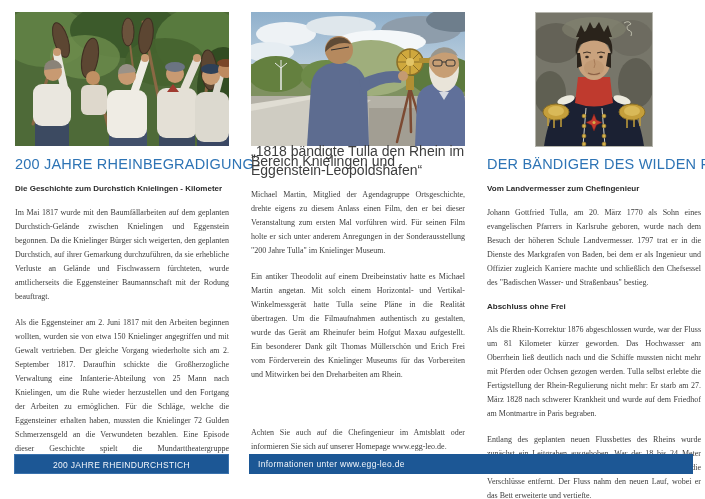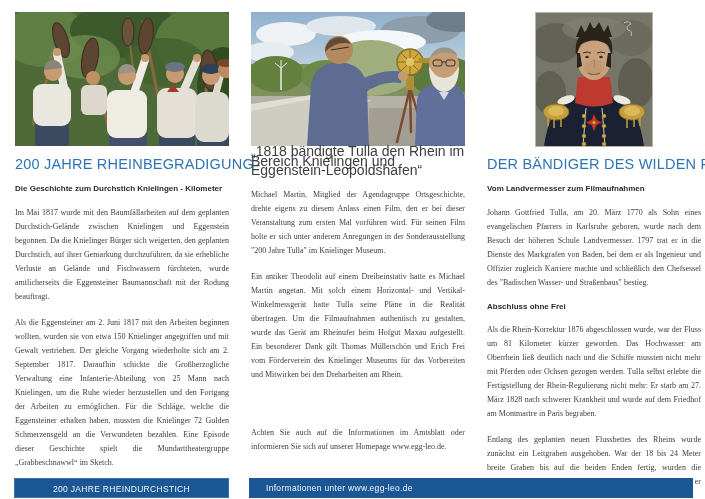--- a/index.html
+++ b/index.html
@@ -19,25 +19,25 @@
   .portrait-frame{width:118px;height:135px;border:1px solid #b6b6ae;box-sizing:border-box;overflow:hidden;}
   h1.col-heading{
     margin:9px 0 0;font-size:14.5px;line-height:16px;font-weight:400;
     color:#2E74B5;letter-spacing:.2px;white-space:nowrap;
   }
   .subhead{margin:12px 0 0;font-size:8px;line-height:9.5px;font-weight:700;color:#2b2b2b;}
   .subquote{margin:0;font-size:14px;line-height:9.5px;font-weight:400;color:#3d3d3d;}
   p.body{margin:12px 0 0;font-size:8px;line-height:14px;text-align:justify;color:#3d3d3d;font-family:Liberation Serif, serif;}
   p.note{margin-top:44px;}
   .footer-bar{
-    position:absolute;top:478px;height:20px;background:#1C5795;color:#f2f6fb;
+    position:absolute;top:454px;height:20px;background:#1C5795;color:#f2f6fb;
     font-size:8.5px;line-height:20px;letter-spacing:.3px;box-sizing:border-box;
   }
   .footer-bar.fb-left{left:14px;width:215px;text-align:center;border:1px solid #3a72ad;}
-  .footer-bar.fb-right{left:249px;width:444px;text-align:left;padding-left:17px;}
+  .footer-bar.fb-right{left:249px;width:444px;text-align:left;padding-left:9px;}
 </style>
 </head>
 <body>
 
 <div class="col col-left">
   <div class="media">
     <svg width="214" height="134" viewBox="0 0 214 134">
       <rect width="214" height="134" fill="#4e6a38"></rect>
       <ellipse cx="30" cy="25" rx="45" ry="30" fill="#5f7f44"></ellipse>
       <ellipse cx="110" cy="18" rx="55" ry="28" fill="#3c5a2b"></ellipse>
@@ -169,21 +169,21 @@
         <rect x="182" y="48" width="9" height="6" rx="2"></rect>
         <rect x="195" y="48" width="9" height="6" rx="2"></rect>
         <line x1="191" y1="50" x2="195" y2="50"></line>
       </g>
       <path d="M188,80 l5,8 l5,-8 z" fill="#d8dbe2"></path>
     </svg>
   </div>
   <p class="subquote">„1818 bändigte Tulla den Rhein im Bereich Knielingen und Eggenstein-Leopoldshafen“</p>
   <p class="body">Michael Martin, Mitglied der Agendagruppe Ortsgeschichte, drehte eigens zu diesem Anlass einen Film, den er bei dieser Veranstaltung zum ersten Mal vorführen wird. Für seinen Film holte er sich unter anderem Anregungen in der Sonderausstellung "200 Jahre Tulla" im Knielinger Museum.</p>
   <p class="body">Ein antiker Theodolit auf einem Dreibeinstativ hatte es Michael Martin angetan. Mit solch einem Horizontal- und Vertikal-Winkelmessgerät hatte Tulla seine Pläne in die Realität übertragen. Um die Filmaufnahmen authentisch zu gestalten, wurde das Gerät am Rheinufer beim Hofgut Maxau aufgestellt. Ein besonderer Dank gilt Thomas Müllerschön und Erich Frei vom Förderverein des Knielinger Museums für das Vorbereiten und Mitwirken bei den Dreharbeiten am Rhein.</p>
-  <p class="body note">Achten Sie auch auf die Informationen im Amtsblatt oder informieren Sie sich auf unserer Homepage www.egg-leo.de.</p>
+  <p class="body note">Achten Sie auch auf die Chefingenieur im Amtsblatt oder informieren Sie sich auf unserer Homepage www.egg-leo.de.</p>
 </div>
 
 <div class="col col-right">
   <div class="media portrait-center">
     <div class="portrait-frame">
       <svg width="116" height="133" viewBox="0 0 116 133">
         <rect width="116" height="133" fill="#77766a"></rect>
         <ellipse cx="20" cy="30" rx="25" ry="20" fill="#5f5e53" opacity=".8"></ellipse>
         <ellipse cx="95" cy="25" rx="22" ry="18" fill="#6a695e" opacity=".8"></ellipse>
         <ellipse cx="100" cy="70" rx="18" ry="25" fill="#55544a" opacity=".7"></ellipse>
@@ -238,21 +238,21 @@
             <circle cx="68" cy="123" r="2"></circle>
             <circle cx="68" cy="131" r="2"></circle>
         </g>
 
         <path d="M58,101 L60.5,107 L66,109.5 L60.5,112 L58,118 L55.5,112 L50,109.5 L55.5,107 Z" fill="#c23a2e" stroke="#7d1f18" stroke-width=".5"></path>
         <circle cx="58" cy="109.5" r="1.5" fill="#d4af4a"></circle>
       </svg>
     </div>
   </div>
   <h1 class="col-heading">DER BÄNDIGER DES WILDEN RHEINS</h1>
-  <div class="subhead">Vom Landvermesser zum Filmaufnahmen</div>
+  <div class="subhead">Vom Landvermesser zum Chefingenieur</div>
   <p class="body">Johann Gottfried Tulla, am 20. März 1770 als Sohn eines evangelischen Pfarrers in Karlsruhe geboren, wurde nach dem Besuch der höheren Schule Landvermesser. 1797 trat er in die Dienste des Markgrafen von Baden, bei dem er als Ingenieur und Offizier zugleich Karriere machte und schließlich den Chefsessel des "Badischen Wasser- und Straßenbaus" bestieg.</p>
   <div class="subhead">Abschluss ohne Frei</div>
   <p class="body">Als die Rhein-Korrektur 1876 abgeschlossen wurde, war der Fluss um 81 Kilometer kürzer geworden. Das Hochwasser am Oberrhein ließ deutlich nach und die Schiffe mussten nicht mehr mit Pferden oder Ochsen gezogen werden. Tulla selbst erlebte die Fertigstellung der Rhein-Regulierung nicht mehr: Er starb am 27. März 1828 nach schwerer Krankheit und wurde auf dem Friedhof am Montmartre in Paris begraben.</p>
   <p class="body">Entlang des geplanten neuen Flussbettes des Rheins wurde zunächst ein Leitgraben ausgehoben. War der 18 bis 24 Meter breite Graben bis auf die beiden Enden fertig, wurden die Verschlüsse entfernt. Der Fluss nahm den neuen Lauf, wobei er das Bett erweiterte und vertiefte.</p>
 </div>
 
 <div class="footer-bar fb-left">200 JAHRE RHEINDURCHSTICH</div>
 <div class="footer-bar fb-right">Informationen unter www.egg-leo.de</div>
 
 </body></html>

